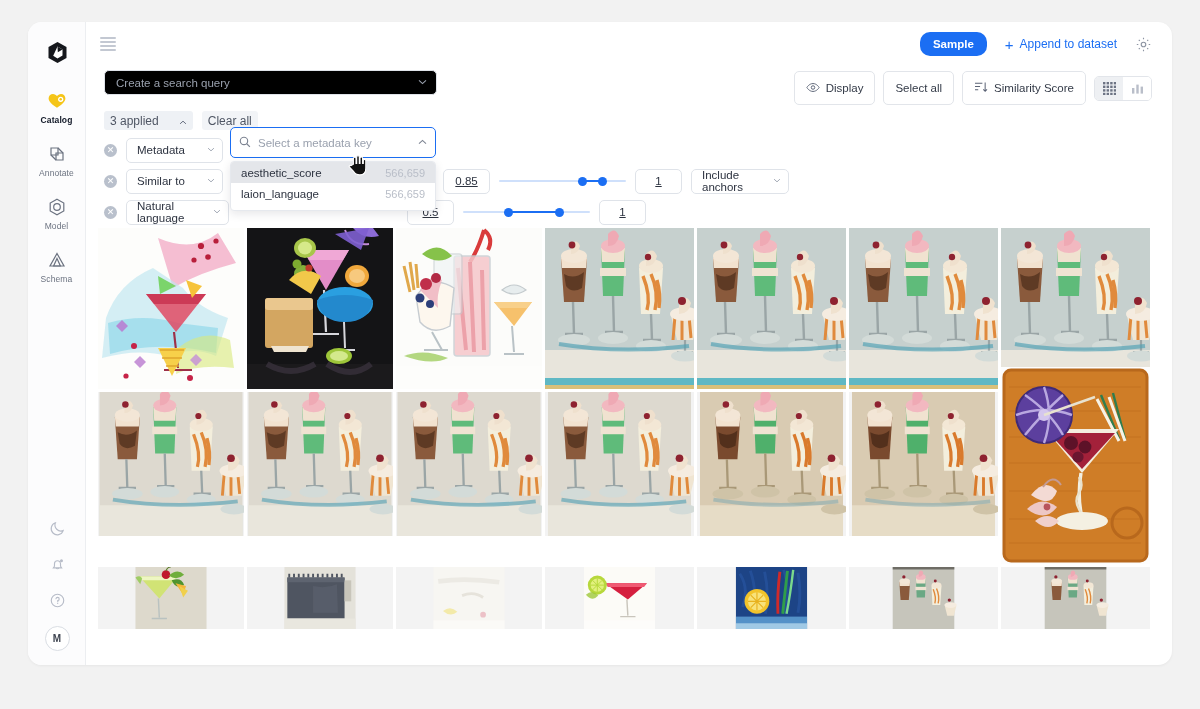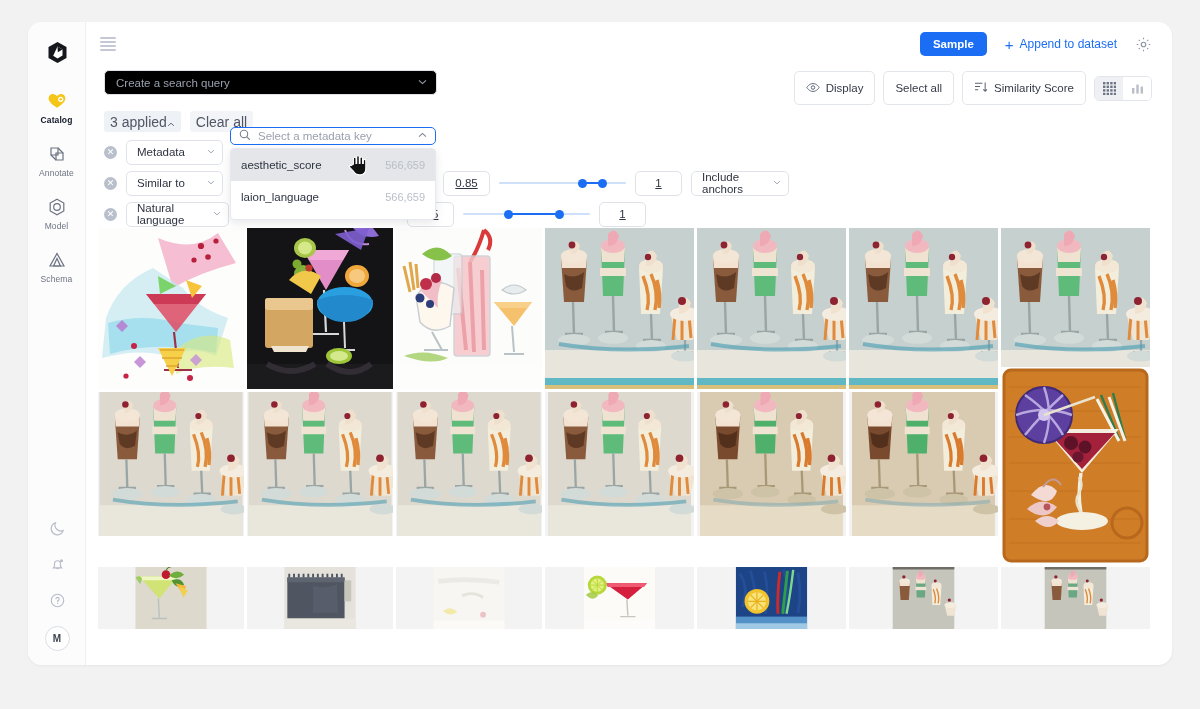--- a/index.html
+++ b/index.html
@@ -61,21 +61,21 @@
     padding: 0 20px 0 14px; gap: 12px;
   }
   .hamburger { width: 16px; height: 14px; display:flex; flex-direction:column; justify-content:space-between; cursor:pointer; }
   .hamburger i { display:block; height: 2px; background:#c3c8d2; border-radius:1px; }
   .dataset-title {
     font-size: 13.5px; color: #2a2f3a; font-weight: 600; letter-spacing: .1px;
     margin-left: 6px;
   }
   .topbar-right { margin-left: auto; display: flex; align-items: center; gap: 18px; }
   .btn-sample {
-    background: #1b6ef3; color: #fff; border: none; border-radius: 5px;
+    background: #1b6ef3; color: #fff; border: none; border-radius: 10px;
     font-size: 11.5px; font-weight: 600; padding: 6px 13px; cursor: pointer;
     font-family: inherit;
   }
   .link-append {
     display: flex; align-items: center; gap: 6px;
     color: #1b6ef3; font-size: 12px; cursor: pointer; font-weight: 500;
   }
   .plus { font-size: 15px; line-height: 1; font-weight: 400; }
   .gear { cursor: pointer; display:flex; }
 
@@ -105,23 +105,23 @@
   .seg-btn {
     width: 28px; display: flex; align-items: center; justify-content: center;
     cursor: pointer; background: #fff; border: none;
   }
   .seg-btn.active { background: #eef0f3; }
 
   
   .filters { padding: 6px 0 0 18px; position: relative; }
   .chips { display: flex; align-items: center; gap: 9px; margin-bottom: 6px; }
   .chip {
-    font-size: 14px; color: #4b5costs; color:#4f5664;
+    font-size: 12px; color: #4b5costs; color:#4f5664;
     background: #eef1f5; border-radius: 3px; padding: 2.5px 6px;
-    display: flex; align-items: center; gap: 0; cursor: pointer;
+    display: flex; align-items: center; gap: 20px; cursor: pointer;
   }
   .chip.plain { background: #f2f4f7; }
 
   .frow { display: flex; align-items: center; gap: 9px; height: 28px; margin-bottom: 1px; position: relative; }
   .frow + .frow { margin-top: 3px; }
   .fx {
     width: 13px; height: 13px; border-radius: 50%;
     background: #b9c0cc; color: #fff; font-size: 9px;
     display: flex; align-items: center; justify-content: center;
     cursor: pointer; flex: 0 0 13px; line-height: 1;
@@ -150,31 +150,31 @@
     background: #1b6ef3; cursor: pointer;
   }
   .save-slice {
     color: #1b6ef3; font-size: 11.5px; cursor: pointer; margin-top: 9px;
     display: inline-block; font-weight: 500;
   }
 
   
   .mk-wrap { position: absolute; left: 144px; top: 22px; width: 206px; z-index: 40; }
   .mk-input {
-    height: 18px; border: 1.4px solid #1b6ef3; border-radius: 5px; background: #fff;
+    height: 31px; border: 1.4px solid #1b6ef3; border-radius: 5px; background: #fff;
     display: flex; align-items: center; padding: 0 8px; gap: 7px;
     font-size: 11.5px; color: #9aa1ae; cursor: text;
   }
   .mk-list {
     margin-top: 3px; background: #fff; border: 1px solid #e6e9ee;
     border-radius: 4px; box-shadow: 0 3px 10px rgba(16,24,40,.10);
     padding: 0 0 6px; overflow: hidden;
   }
   .mk-item {
-    height: 32px; display: flex; align-items: center; justify-content: space-between;
+    height: 21px; display: flex; align-items: center; justify-content: space-between;
     padding: 0 10px; font-size: 11.5px; color: #2d3340; cursor: pointer;
   }
   .mk-item.hl { background: #e4e6ea; }
   .mk-count { color: #b9bec8; font-size: 11px; }
   .cursor-hand { position: absolute; left: 118px; top: 27px; width: 18px; height: 22px; pointer-events:none; }
 
   
   .grid-area { position: absolute; left: 0; right: 0; top: 206px; bottom: 0; overflow: hidden; padding: 0 13px 0 12px; }
   .grid-row { display: flex; gap: 3px; margin-bottom: 3px; align-items: flex-start; }
   .tile { overflow: hidden; position: relative; background: #f3f3f3; flex: 0 0 auto; }

